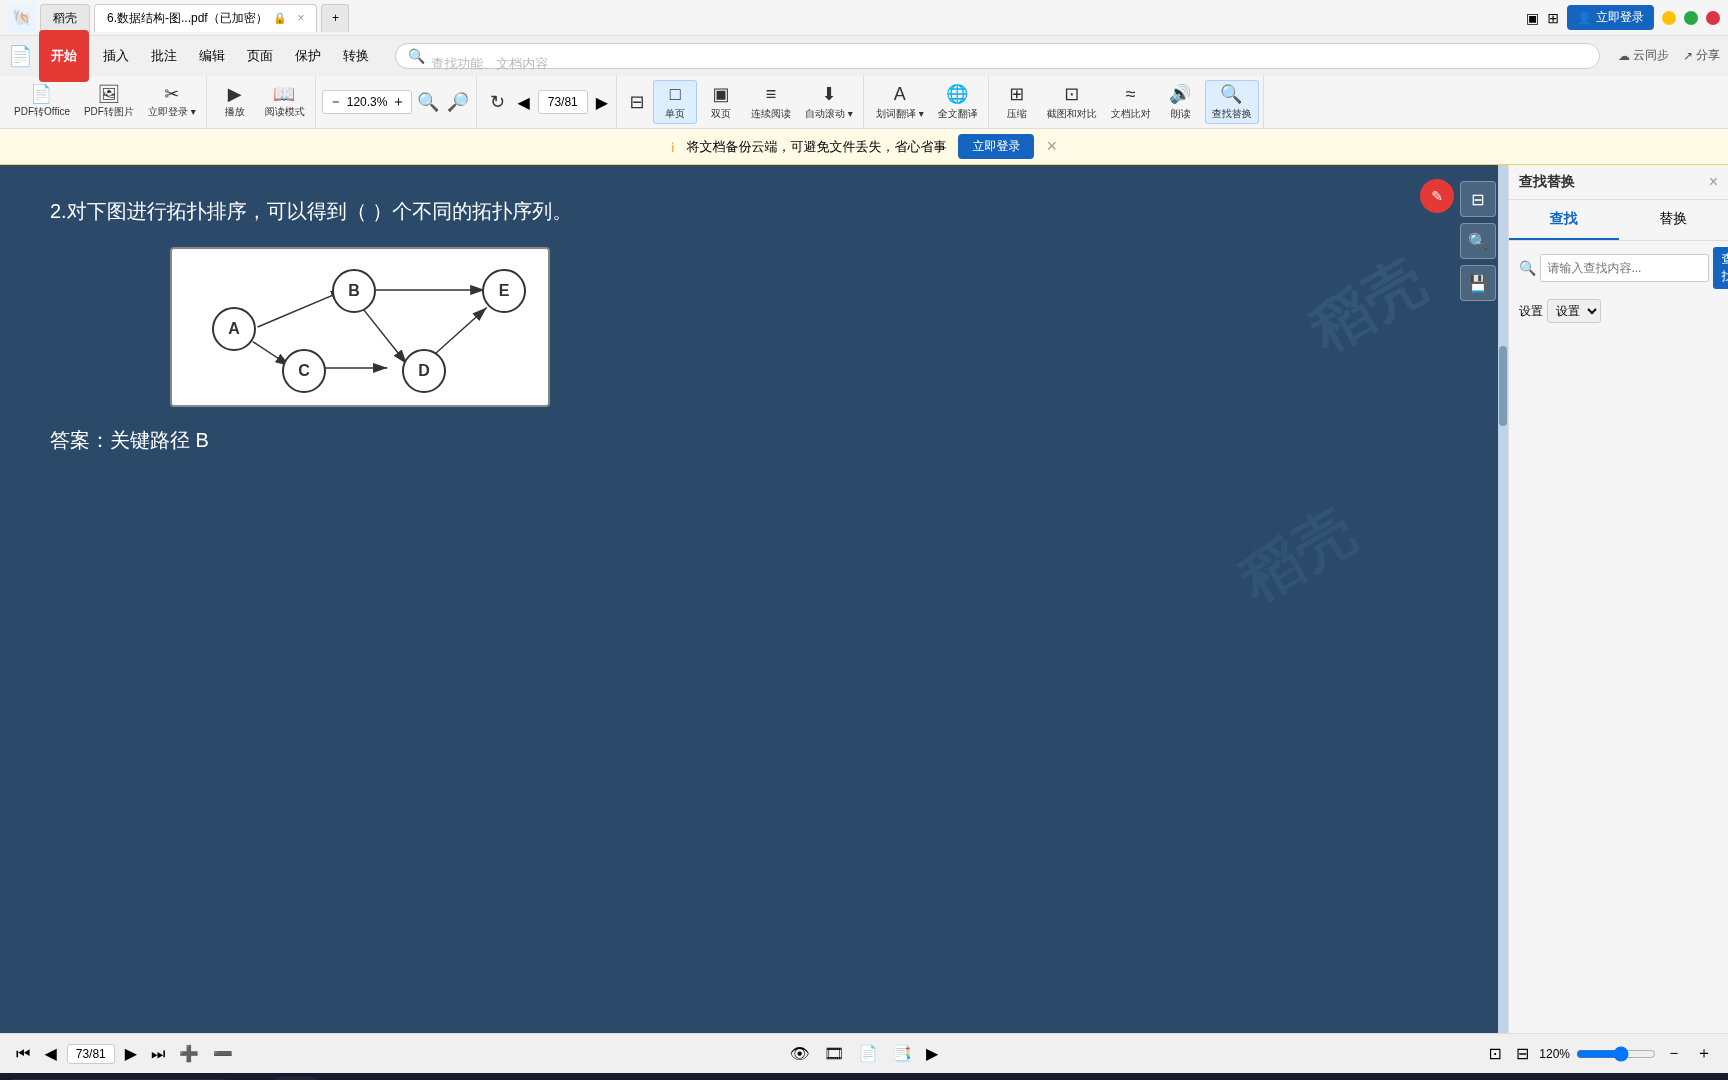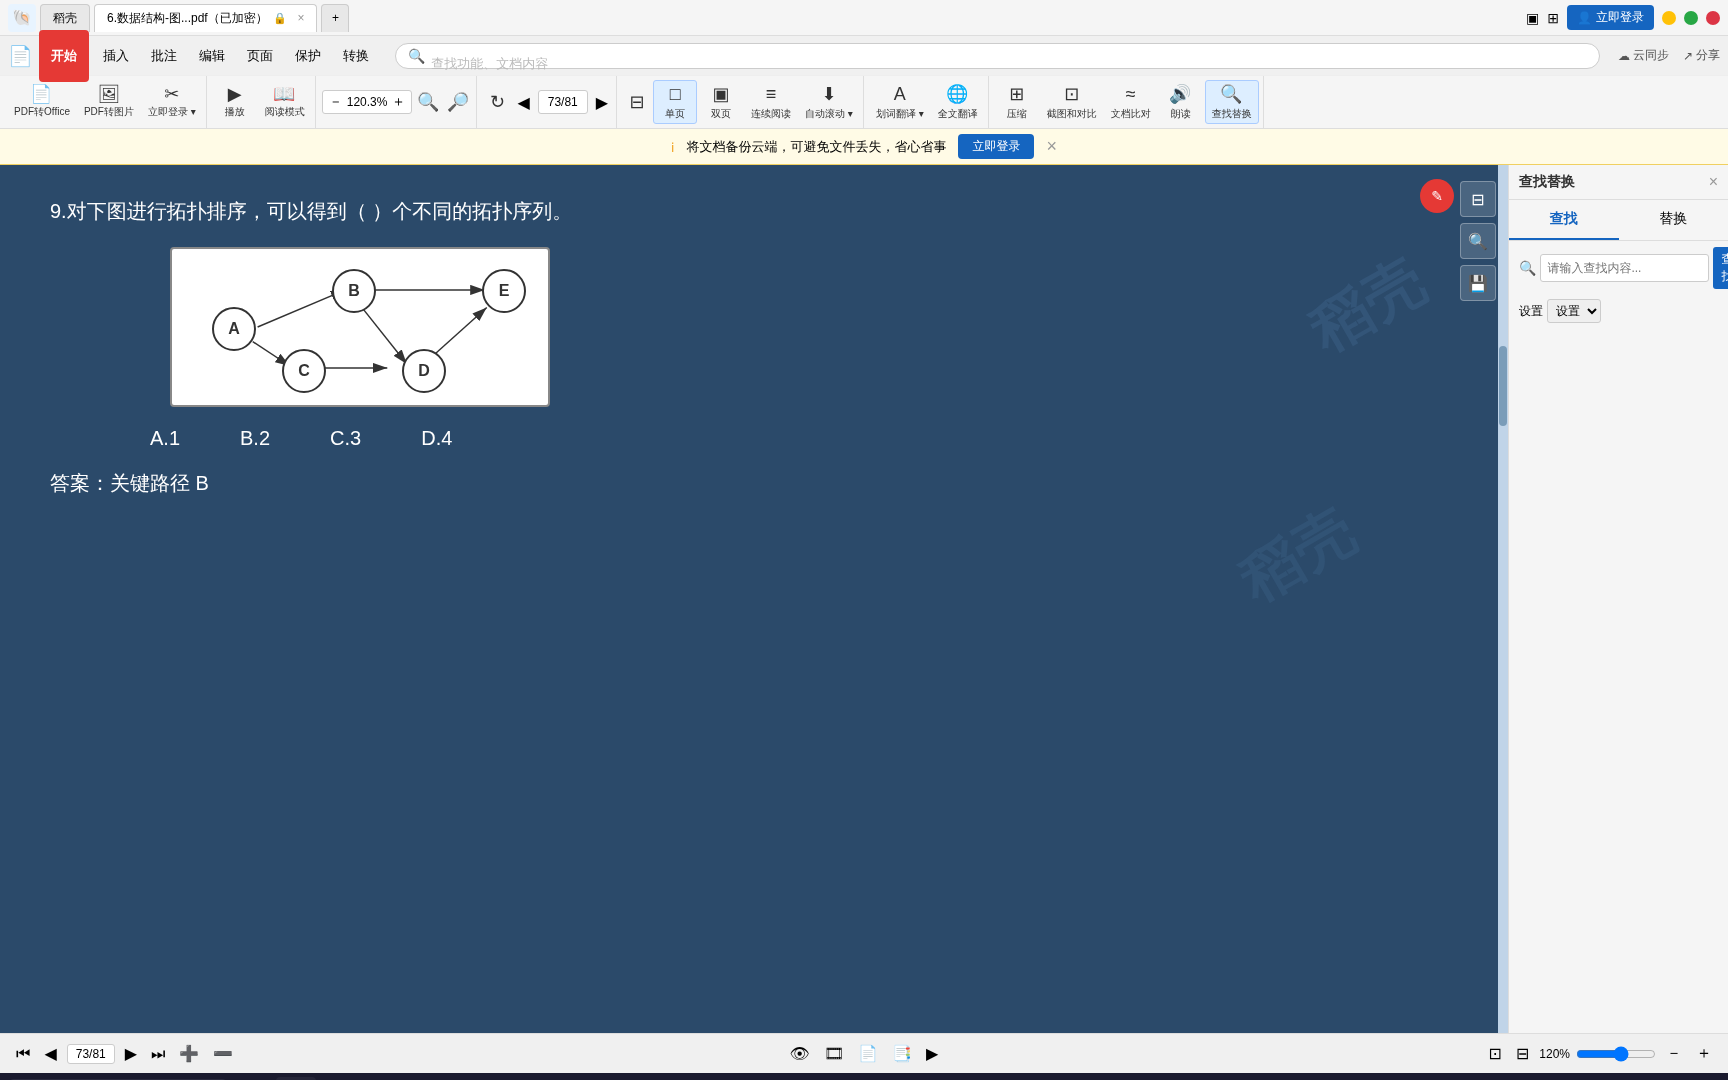--- a/index.html
+++ b/index.html
@@ -292,21 +292,21 @@
     </div>
 
     <div class="watermark">稻壳</div>
     <div class="watermark2">稻壳</div>
 
     <div class="pdf-content">
 
 
 
 
-      <div class="pdf-question">9.对下图进行拓扑排序，可以得到（ ）个不同的拓扑序列。</div>
+      <div class="pdf-question">2.对下图进行拓扑排序，可以得到（ ）个不同的拓扑序列。</div>
 
       <div class="graph-container">
         <svg class="graph-svg" viewBox="0 0 380 160">
 
           <defs>
             <marker id="arrowhead" markerWidth="10" markerHeight="7" refX="10" refY="3.5" orient="auto">
               <polygon points="0 0, 10 3.5, 0 7" fill="#333"></polygon>
             </marker>
           </defs>
 
@@ -327,26 +327,20 @@
 
         <div class="node node-B">B</div>
 
         <div class="node node-C">C</div>
 
         <div class="node node-D">D</div>
 
         <div class="node node-E">E</div>
       </div>
 
-      <div class="pdf-options">
-        <span>A.1</span>
-        <span>B.2</span>
-        <span>C.3</span>
-        <span>D.4</span>
-      </div>
 
       <div class="pdf-answer">答案：关键路径     B</div>
     </div>
 
     <div style="position:absolute;right:0;top:0;bottom:0;width:10px;background:#c0d4e8;">
       <div style="width:8px;height:80px;background:#7a9cb8;border-radius:4px;margin:1px;position:absolute;top:180px;"></div>
     </div>
   </div>
 
   <div class="right-panel">

